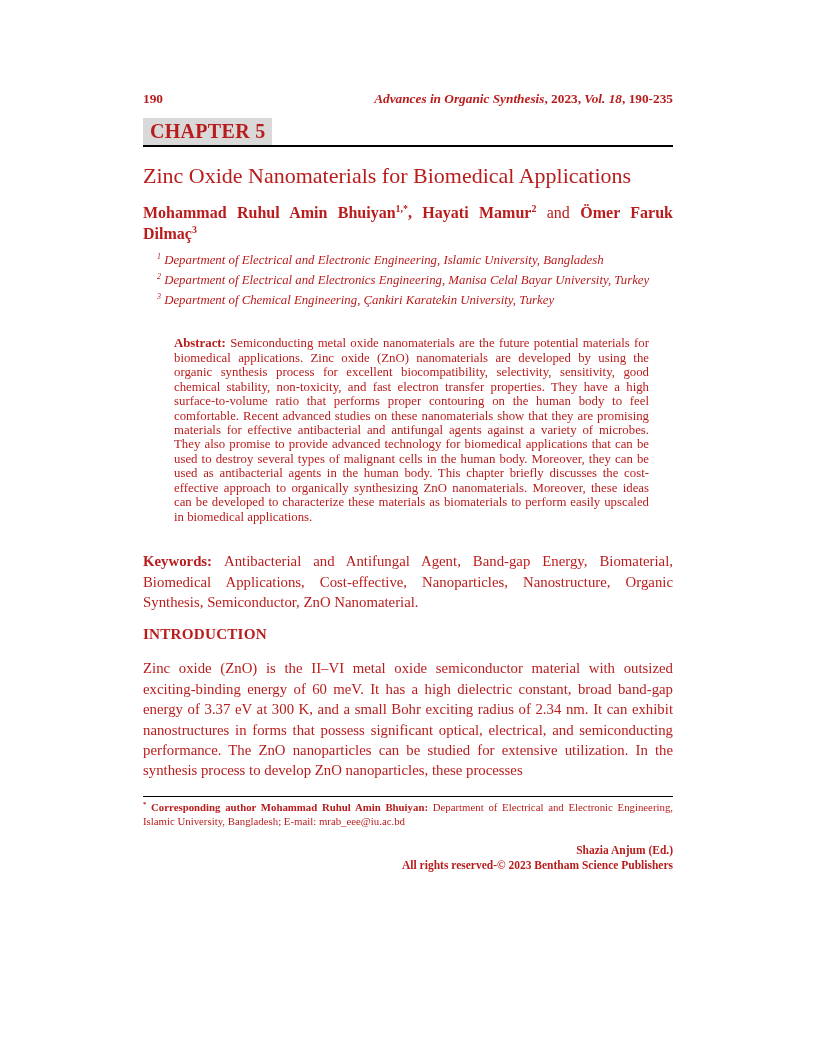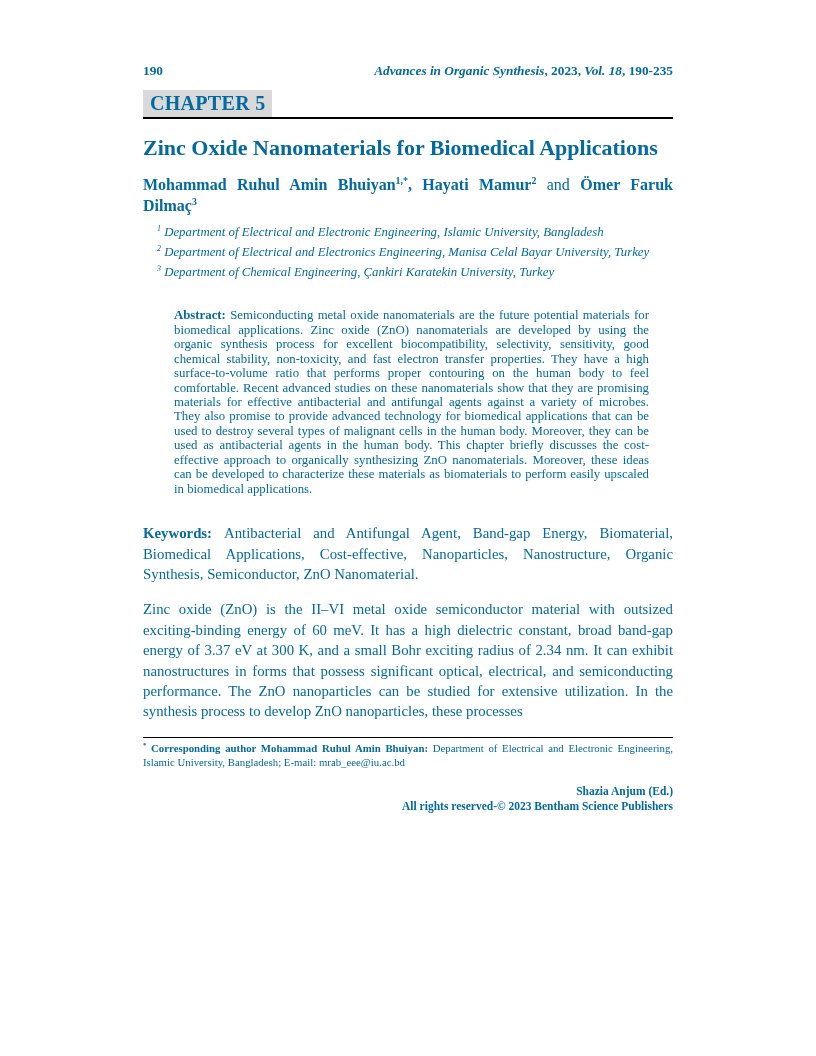--- a/index.html
+++ b/index.html
@@ -1,24 +1,24 @@
 <!DOCTYPE html>
 <html><head>
 <meta charset="utf-8">
 <style>
   html, body { margin: 0; padding: 0; background: #ffffff; }
   .page {
     position: relative;
     width: 816px;
     height: 1056px;
     background: #ffffff;
-    color: #0369a1;
+    color: #b91c1c;
     font-family: "Liberation Serif", serif;
     box-sizing: border-box;
-    padding: 64px 143px 0 143px;
+    padding: 92px 143px 0 143px;
     overflow: hidden;
   }
   
   .header-row {
     display: flex;
     align-items: baseline;
     font-size: 13.3px;
     font-weight: bold;
     line-height: 1.1;
   }
@@ -37,21 +37,21 @@
     font-weight: bold;
     font-size: 20px;
     line-height: 1.15;
     padding: 2px 7px 2px 7px;
     letter-spacing: 0.3px;
   }
   
   .title {
     margin-top: 15px;
     font-size: 22px;
-    font-weight: bold;
+    font-weight: normal;
     line-height: 1.28;
     text-align: justify;
   }
   
   .authors {
     margin-top: 12px;
     font-size: 16px;
     font-weight: bold;
     line-height: 1.32;
     text-align: justify;
@@ -127,20 +127,21 @@
   <div class="affiliations">
     <div class="affil"><sup>1</sup><span> Department of Electrical and Electronic Engineering, Islamic University, Bangladesh</span></div>
     <div class="affil"><sup>2</sup><span> Department of Electrical and Electronics Engineering, Manisa Celal Bayar University, Turkey</span></div>
     <div class="affil"><sup>3</sup><span> Department of Chemical Engineering, Çankiri Karatekin University, Turkey</span></div>
   </div>
 
   <div class="abstract"><span class="b">Abstract: </span><span>Semiconducting metal oxide nanomaterials are the future potential materials for biomedical applications. Zinc oxide (ZnO) nanomaterials are developed by using the organic synthesis process for excellent biocompatibility, selectivity, sensitivity, good chemical stability, non-toxicity, and fast electron transfer properties. They have a high surface-to-volume ratio that performs proper contouring on the human body to feel comfortable. Recent advanced studies on these nanomaterials show that they are promising materials for effective antibacterial and antifungal agents against a variety of microbes. They also promise to provide advanced technology for biomedical applications that can be used to destroy several types of malignant cells in the human body. Moreover, they can be used as antibacterial agents in the human body. This chapter briefly discusses the cost-effective approach to organically synthesizing ZnO nanomaterials. Moreover, these ideas can be developed to characterize these materials as biomaterials to perform easily upscaled in biomedical applications.</span></div>
 
   <div class="keywords"><span class="b">Keywords: </span><span>Antibacterial and Antifungal Agent, Band-gap Energy, Biomaterial, Biomedical Applications, Cost-effective, Nanoparticles, Nanostructure, Organic Synthesis, Semiconductor, ZnO Nanomaterial.</span></div>
 
+  <div class="intro-heading">INTRODUCTION</div>
 
   <div class="intro-para">Zinc oxide (ZnO) is the II–VI metal oxide semiconductor material with outsized exciting-binding energy of 60 meV. It has a high dielectric constant, broad band-gap energy of 3.37 eV at 300 K, and a small Bohr exciting radius of 2.34 nm. It can exhibit nanostructures in forms that possess significant optical, electrical, and semiconducting performance. The ZnO nanoparticles can be studied for extensive utilization. In the synthesis process to develop ZnO nanoparticles, these processes</div>
 
   <div class="footnote-rule"></div>
 
   <div class="footnote"><sup class="b">*</sup><span class="b"> Corresponding author Mohammad Ruhul Amin Bhuiyan: </span><span>Department of Electrical and Electronic Engineering, Islamic University, Bangladesh; E-mail: mrab_eee@iu.ac.bd</span></div>
 
   <div class="imprint">
     <div>Shazia Anjum (Ed.)</div>
     <div>All rights reserved-© 2023 Bentham Science Publishers</div>

